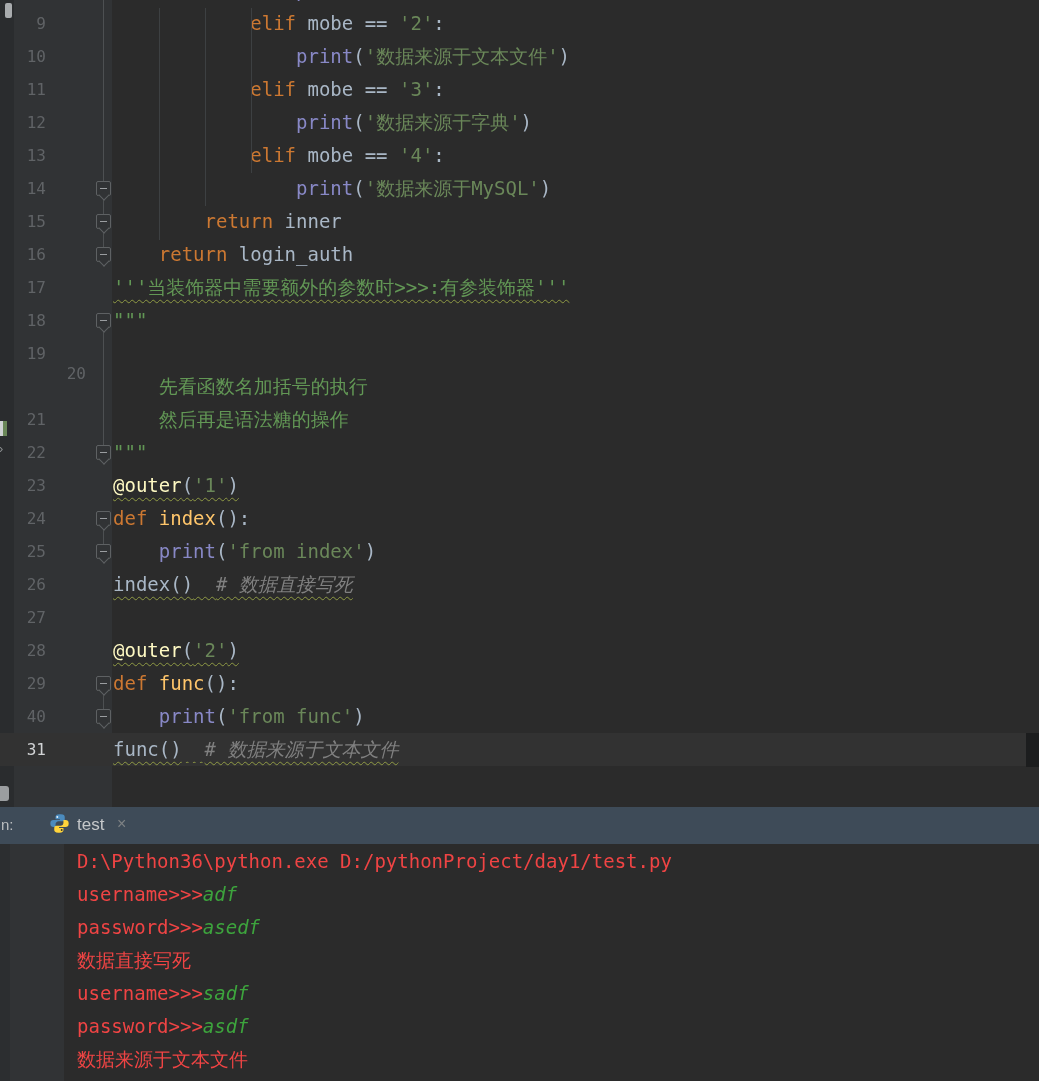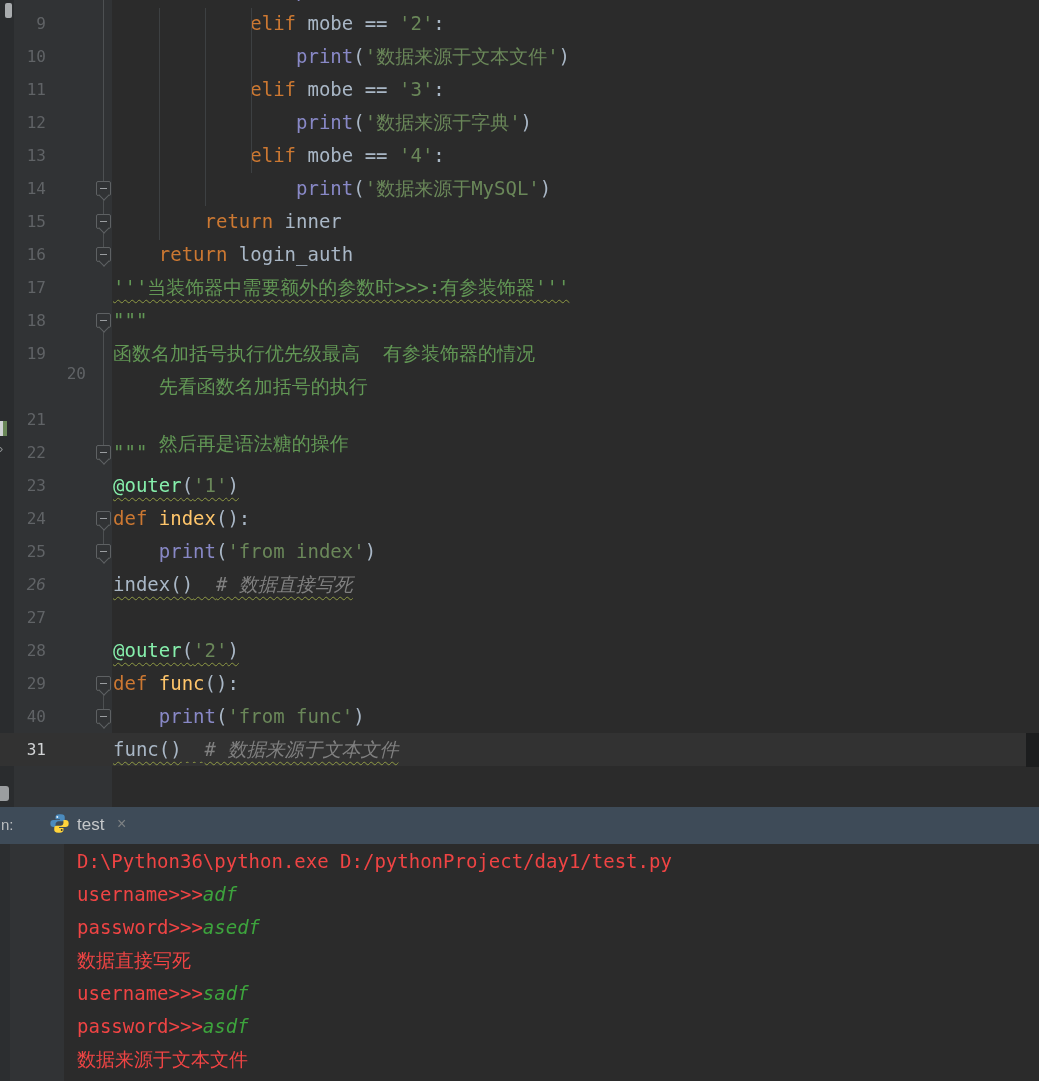--- a/index.html
+++ b/index.html
@@ -13,21 +13,21 @@
   #gutter-col{position:absolute;left:14px;top:0;width:98px;height:807px;background:#313335;}
   .cur-line{position:absolute;left:0;width:1039px;height:33px;background:#323232;}
   .guide{position:absolute;width:1px;background:#3D4042;}
   .foldline{position:absolute;width:1px;background:#4D5052;left:103px;}
   .gutter-num{position:absolute;left:0;width:46px;text-align:right;
       font:16px/33px "DejaVu Sans Mono",monospace;color:#606366;}
   .gutter-num.cur{color:#D2D4D6;}
   .code-line{position:absolute;left:113px;white-space:pre;
       font:19px/33px "DejaVu Sans Mono",monospace;color:#A9B7C6;}
   .tok-kw{color:#CC7832;} .tok-fn{color:#8888C6;} .tok-str{color:#6A8759;}
-  .tok-txt{color:#A9B7C6;} .tok-deco{color:#86efac;} .tok-def{color:#FFC66B;}
+  .tok-txt{color:#A9B7C6;} .tok-deco{color:#fef9c3;} .tok-def{color:#FFC66B;}
   .tok-com{color:#808080;font-style:italic;} .tok-doc{color:#629755;}
   .wavy{text-decoration:underline;text-decoration-style:wavy;text-decoration-color:#8F9A44;
         text-decoration-thickness:1px;text-underline-offset:5px;}
   .fold-marker{position:absolute;left:96px;width:13px;height:13px;background:#313335;
       border:1px solid #5E6163;border-radius:2px;z-index:6;}
   .fold-marker::before{content:'';position:absolute;left:3px;top:6px;width:7px;height:1px;background:#9A9DA0;}
   .fold-marker::after{content:'';position:absolute;left:3px;bottom:-4px;width:7px;height:7px;
       transform:rotate(45deg);border-right:1px solid #5E6163;border-bottom:1px solid #5E6163;
       background:#313335;}
   #scroll-thumb{position:absolute;left:1026px;top:733px;width:13px;height:34px;background:#1C1D1E;}
@@ -83,37 +83,36 @@
         <div class="code-line" style="top: 205px;"><span class="tok-txt">        </span><span class="tok-kw">return </span><span class="tok-txt">inner</span></div>
         <div class="gutter-num" style="top: 238px;">16</div>
         <div class="fold-marker" style="top: 247px;"></div>
         <div class="code-line" style="top: 238px;"><span class="tok-txt">    </span><span class="tok-kw">return </span><span class="tok-txt">login_auth</span></div>
         <div class="gutter-num" style="top: 271px;">17</div>
         <div class="code-line" style="top: 271px;"><span class="tok-doc wavy">'''当装饰器中需要额外的参数时&gt;&gt;&gt;:有参装饰器'''</span></div>
         <div class="gutter-num" style="top: 304px;">18</div>
         <div class="fold-marker" style="top: 313px;"></div>
         <div class="code-line" style="top: 304px;"><span class="tok-doc">"""</span></div>
         <div class="gutter-num" style="top: 337px;">19</div>
-        <div class="code-line" style="top: 337px;"><span class="tok-doc">函数名加括号执行优先级最高  有参装饰器的情况</span></div>
         <div class="gutter-num" style="top: 357px; padding-left: 40px;">20</div>
         <div class="code-line" style="top: 370px;"><span class="tok-doc">    先看函数名加括号的执行</span></div>
         <div class="gutter-num" style="top: 403px;">21</div>
-        <div class="code-line" style="top: 427px;"><span class="tok-doc">    然后再是语法糖的操作</span></div>
+        <div class="code-line" style="top: 403px;"><span class="tok-doc">    然后再是语法糖的操作</span></div>
         <div class="gutter-num" style="top: 436px;">22</div>
         <div class="fold-marker" style="top: 445px;"></div>
         <div class="code-line" style="top: 436px;"><span class="tok-doc">"""</span></div>
         <div class="gutter-num" style="top: 469px;">23</div>
         <div class="code-line" style="top: 469px;"><span class="tok-deco wavy">@outer</span><span class="tok-txt wavy">(</span><span class="tok-str wavy">'1'</span><span class="tok-txt wavy">)</span></div>
         <div class="gutter-num" style="top: 502px;">24</div>
         <div class="fold-marker" style="top: 511px;"></div>
         <div class="code-line" style="top: 502px;"><span class="tok-kw">def </span><span class="tok-def">index</span><span class="tok-txt">():</span></div>
         <div class="gutter-num" style="top: 535px;">25</div>
         <div class="fold-marker" style="top: 544px;"></div>
         <div class="code-line" style="top: 535px;"><span class="tok-txt">    </span><span class="tok-fn">print</span><span class="tok-txt">(</span><span class="tok-str">'from index'</span><span class="tok-txt">)</span></div>
-        <div class="gutter-num" style="top: 568px; font-style: italic;">26</div>
+        <div class="gutter-num" style="top: 568px;">26</div>
         <div class="code-line" style="top: 568px;"><span class="tok-txt wavy">index()</span><span class="tok-txt wavy">  </span><span class="tok-com wavy"># 数据直接写死</span></div>
         <div class="gutter-num" style="top: 601px;">27</div>
         <div class="code-line" style="top: 601px;"></div>
         <div class="gutter-num" style="top: 634px;">28</div>
         <div class="code-line" style="top: 634px;"><span class="tok-deco wavy">@outer</span><span class="tok-txt wavy">(</span><span class="tok-str wavy">'2'</span><span class="tok-txt wavy">)</span></div>
         <div class="gutter-num" style="top: 667px;">29</div>
         <div class="fold-marker" style="top: 676px;"></div>
         <div class="code-line" style="top: 667px;"><span class="tok-kw">def </span><span class="tok-def">func</span><span class="tok-txt">():</span></div>
         <div class="gutter-num" style="top: 700px;">40</div>
         <div class="fold-marker" style="top: 709px;"></div>

